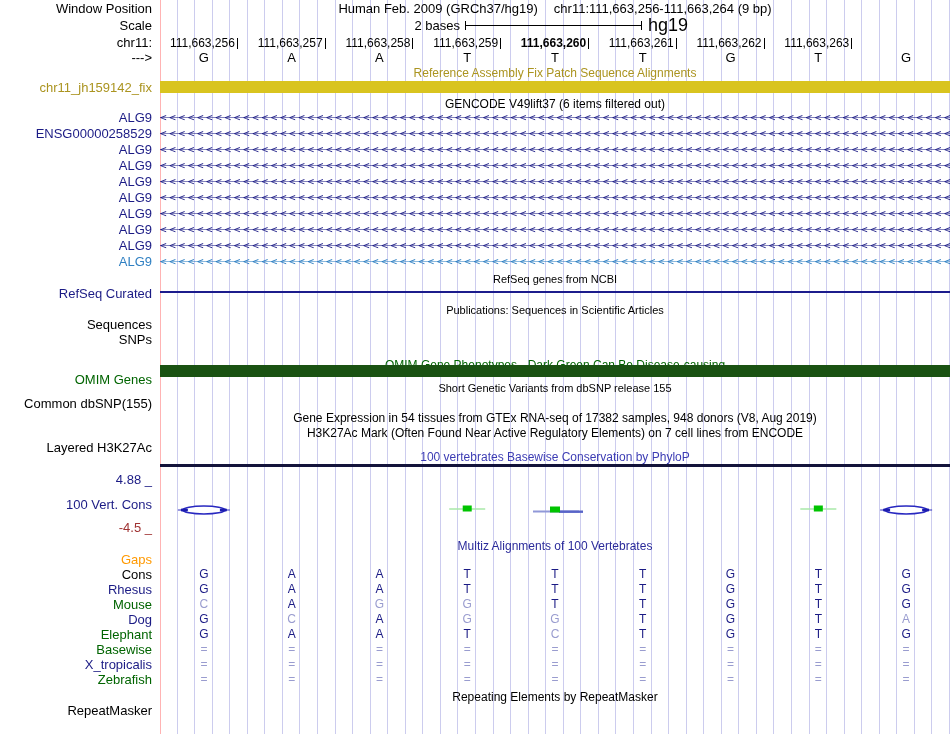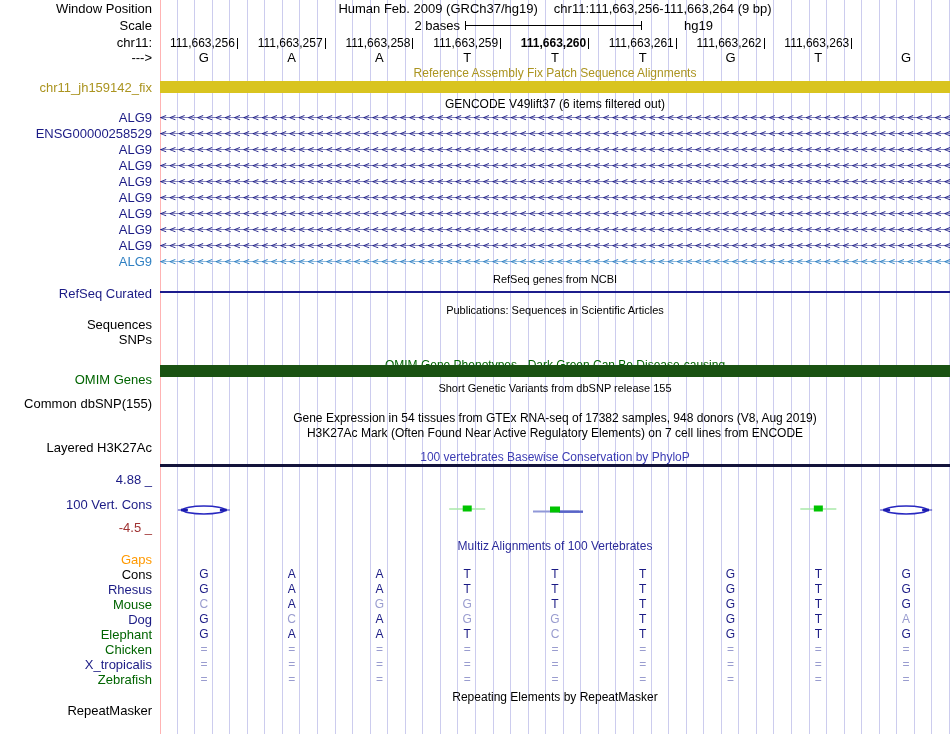--- a/index.html
+++ b/index.html
@@ -28,21 +28,21 @@
   .multiz-title{color:#2a2a9a;}
   .orange{color:#ff9900;}
   .maroon{color:#a03333;}
   .cell{position:absolute;text-align:center;height:16px;line-height:16px;font-size:12px;white-space:nowrap;}
   .cotick{display:inline-block;width:1px;height:11px;background:#000;margin-left:2px;vertical-align:-2px;}
   .basechar{font-size:13px;}
   
   #scale-text{position:absolute;right:490px;top:18px;font-size:13px;height:15px;line-height:15px;}
   #scale-bar{position:absolute;left:465px;top:21px;width:175px;height:9px;border-left:1px solid #000;border-right:1px solid #000;}
   #scale-bar .mid{position:absolute;left:0;right:0;top:4px;height:1px;background:#000;}
-  #scale-genome{position:absolute;left:648px;top:18px;font-size:13px;height:15px;line-height:15px;margin-left:36px;}
+  #scale-genome{position:absolute;left:648px;top:18px;font-size:18px;height:15px;line-height:15px;}
   #assembly-row{position:absolute;left:160px;top:1px;width:790px;text-align:center;font-size:13px;height:15px;line-height:15px;white-space:nowrap;}
   #assembly-row .gap{display:inline-block;width:16px;}
   
   .fullbar{position:absolute;left:160px;width:790px;}
   #fix-bar{top:81px;height:12px;background:#d9c41f;}
   #omim-bar{top:365px;height:12px;background:#1a5212;}
   #refseq-line{top:291px;height:2px;background:#1c1c8c;}
   #sep-line{top:464px;height:3px;background:#13133a;}
   
   .garrow-row{position:absolute;left:160px;width:790px;height:16px;overflow:hidden;color:#1b1b85;}
@@ -253,21 +253,21 @@
       <div class="lbl sp-green" style="top: 627px; height: 15px; line-height: 15px;">Elephant</div>
       <div class="cell mbase" style="left: 160px; width: 87.7778px; top: 627px;">G</div>
       <div class="cell mbase" style="left: 247.778px; width: 87.7778px; top: 627px;">A</div>
       <div class="cell mbase" style="left: 335.556px; width: 87.7778px; top: 627px;">A</div>
       <div class="cell mbase" style="left: 423.333px; width: 87.7778px; top: 627px;">T</div>
       <div class="cell mbase muted" style="left: 511.111px; width: 87.7778px; top: 627px;">C</div>
       <div class="cell mbase" style="left: 598.889px; width: 87.7778px; top: 627px;">T</div>
       <div class="cell mbase" style="left: 686.667px; width: 87.7778px; top: 627px;">G</div>
       <div class="cell mbase" style="left: 774.444px; width: 87.7778px; top: 627px;">T</div>
       <div class="cell mbase" style="left: 862.222px; width: 87.7778px; top: 627px;">G</div>
-      <div class="lbl sp-green" style="top: 642px; height: 15px; line-height: 15px;">Chicken</div>
+      <div class="lbl sp-green" style="top: 642px; height: 15px; line-height: 15px;">Basewise</div>
       <div class="cell mbase muted" style="left: 160px; width: 87.7778px; top: 642px;">=</div>
       <div class="cell mbase muted" style="left: 247.778px; width: 87.7778px; top: 642px;">=</div>
       <div class="cell mbase muted" style="left: 335.556px; width: 87.7778px; top: 642px;">=</div>
       <div class="cell mbase muted" style="left: 423.333px; width: 87.7778px; top: 642px;">=</div>
       <div class="cell mbase muted" style="left: 511.111px; width: 87.7778px; top: 642px;">=</div>
       <div class="cell mbase muted" style="left: 598.889px; width: 87.7778px; top: 642px;">=</div>
       <div class="cell mbase muted" style="left: 686.667px; width: 87.7778px; top: 642px;">=</div>
       <div class="cell mbase muted" style="left: 774.444px; width: 87.7778px; top: 642px;">=</div>
       <div class="cell mbase muted" style="left: 862.222px; width: 87.7778px; top: 642px;">=</div>
       <div class="lbl sp-navy" style="top: 657px; height: 15px; line-height: 15px;">X_tropicalis</div>

